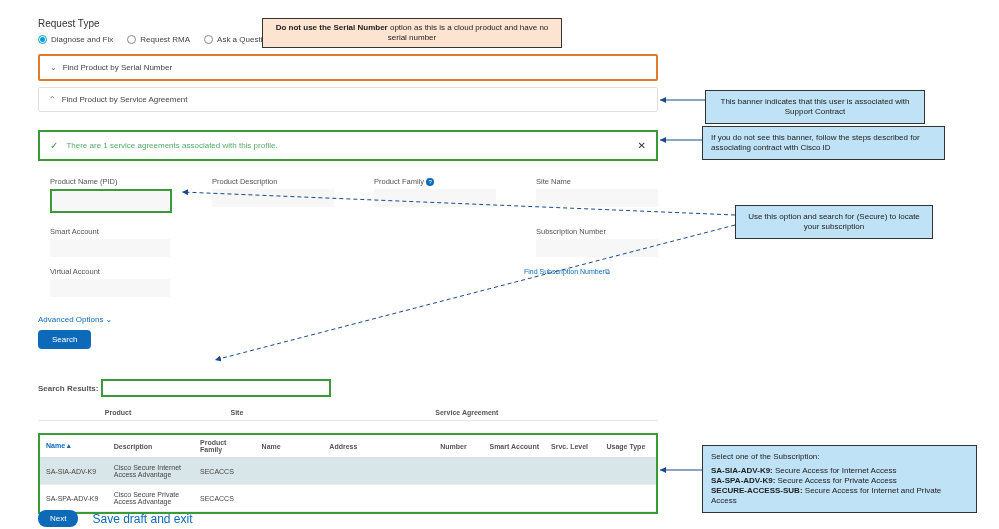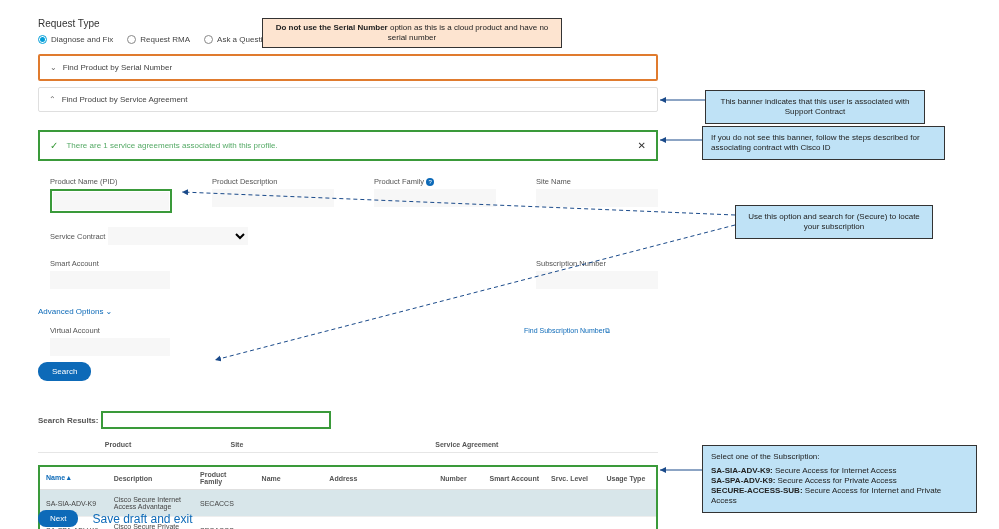--- a/index.html
+++ b/index.html
@@ -61,21 +61,21 @@
   .sc-field select { width: 140px; }
   .smart-field input { width: 120px; }
   .row2 { display: grid; grid-template-columns: 1fr 1fr 1fr 1fr; gap: 18px 28px; margin-top: 14px; }
   .helpicon {
     display:inline-block; width:8px; height:8px; border-radius:50%;
     background:#0d6ab8; color:#fff; font-size:6px; line-height:8px; text-align:center;
   }
   .adv-link { color: #0d6ab8; margin-top: 18px; display: inline-block; cursor: pointer; font-size: 8px; }
   .search-btn {
     margin-top: 6px; background: #0d6ab8; color: #fff; border: none;
-    border-radius: 9px; padding: 5px 14px; font-size: 8px; cursor: pointer;
+    border-radius: 4px; padding: 5px 14px; font-size: 8px; cursor: pointer;
   }
   .search-results { margin-top: 30px; }
   .sr-label { color: #555; display: inline-block; vertical-align: middle; font-weight: bold; }
   .sr-box { display:inline-block; border: 2px solid #3a9a3a; width: 230px; height: 18px; vertical-align: middle; }
 
   .table-wrap { margin-top: 12px; border: 2px solid #3a9a3a; padding: 0; }
   table { width: 100%; border-collapse: collapse; font-size: 7px; }
   thead th { text-align: left; color: #555; font-weight: 600; padding: 4px 6px; border-bottom: 1px solid #e0e0e0; }
   thead.group th { text-align: center; border-bottom: 1px solid #e6e6e6; padding: 4px 0; }
   tbody td { padding: 6px 6px; border-bottom: 1px solid #eee; color: #444; vertical-align: middle; }
@@ -159,58 +159,52 @@
         <span class="helpicon">?</span>
       </label>
       <input type="text" style="">
     </div>
     <div class="field">
       <label>Site Name</label>
       <input type="text" style="">
     </div>
   </div>
 
-  <div style="margin-top:14px;">
-    <div class="field sc-field" style="display:inline-block;">
-      <label>Service Contract</label>
-      <select><option></option></select>
-    </div>
-  </div>
 
   <div class="row2">
     <div class="field smart-field">
       <label>Smart Account</label>
       <input type="text" style="">
     </div>
     <div></div>
     <div></div>
     <div class="field">
       <label>Subscription Number</label>
       <input type="text" style="">
     </div>
-  </div>
-
-  <div>
-    <span class="adv-link">
-      <span>Advanced Options</span> <span>⌄</span>
-    </span>
   </div>
 
   <div style="display:grid; grid-template-columns:1fr 1fr 1fr 1fr; gap:18px 28px; margin-top:10px;">
     <div class="field smart-field">
       <label>Virtual Account</label>
       <input type="text" style="">
     </div>
     <div></div>
     <div></div>
     <div>
       <span class="find-sub-link">
         <span>Find Subscription Number</span><span>⧉</span>
       </span>
     </div>
+  </div>
+
+  <div>
+    <span class="adv-link">
+      <span>Advanced Options</span> <span>⌄</span>
+    </span>
   </div>
   <div>
     <button class="search-btn">Search</button>
   </div>
 
   <div class="search-results">
     <span class="sr-label">Search Results:</span>
     <span class="sr-box"></span>
   </div>
 

